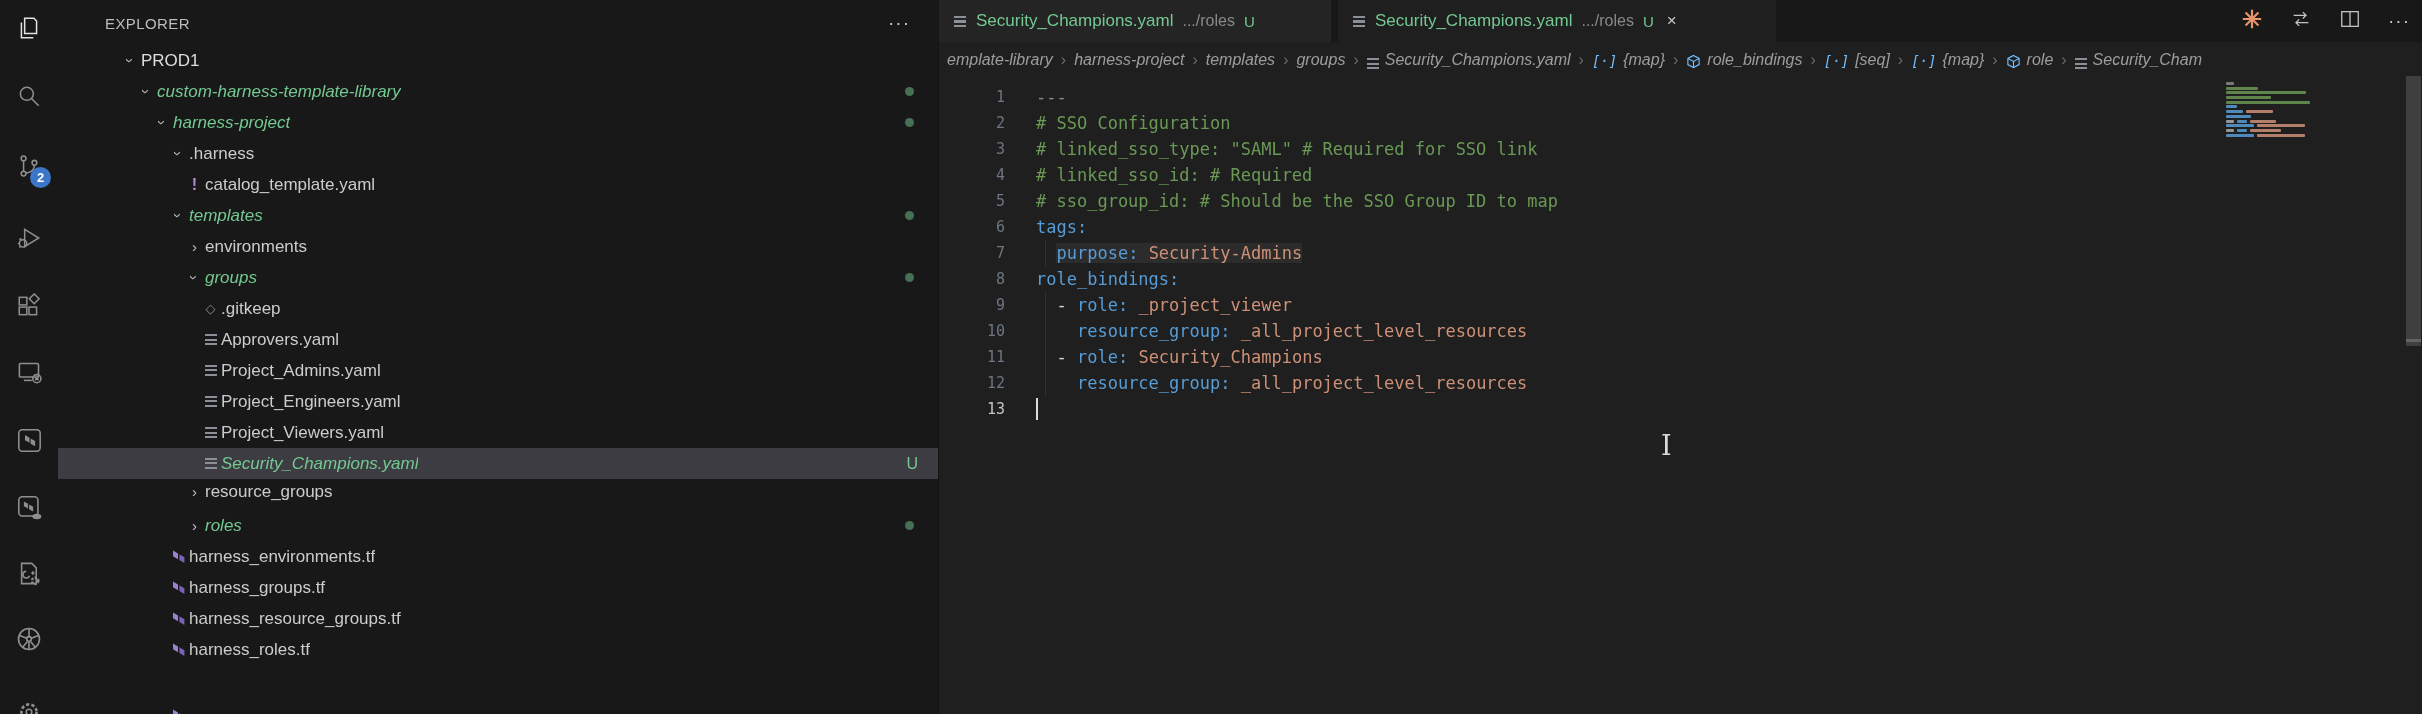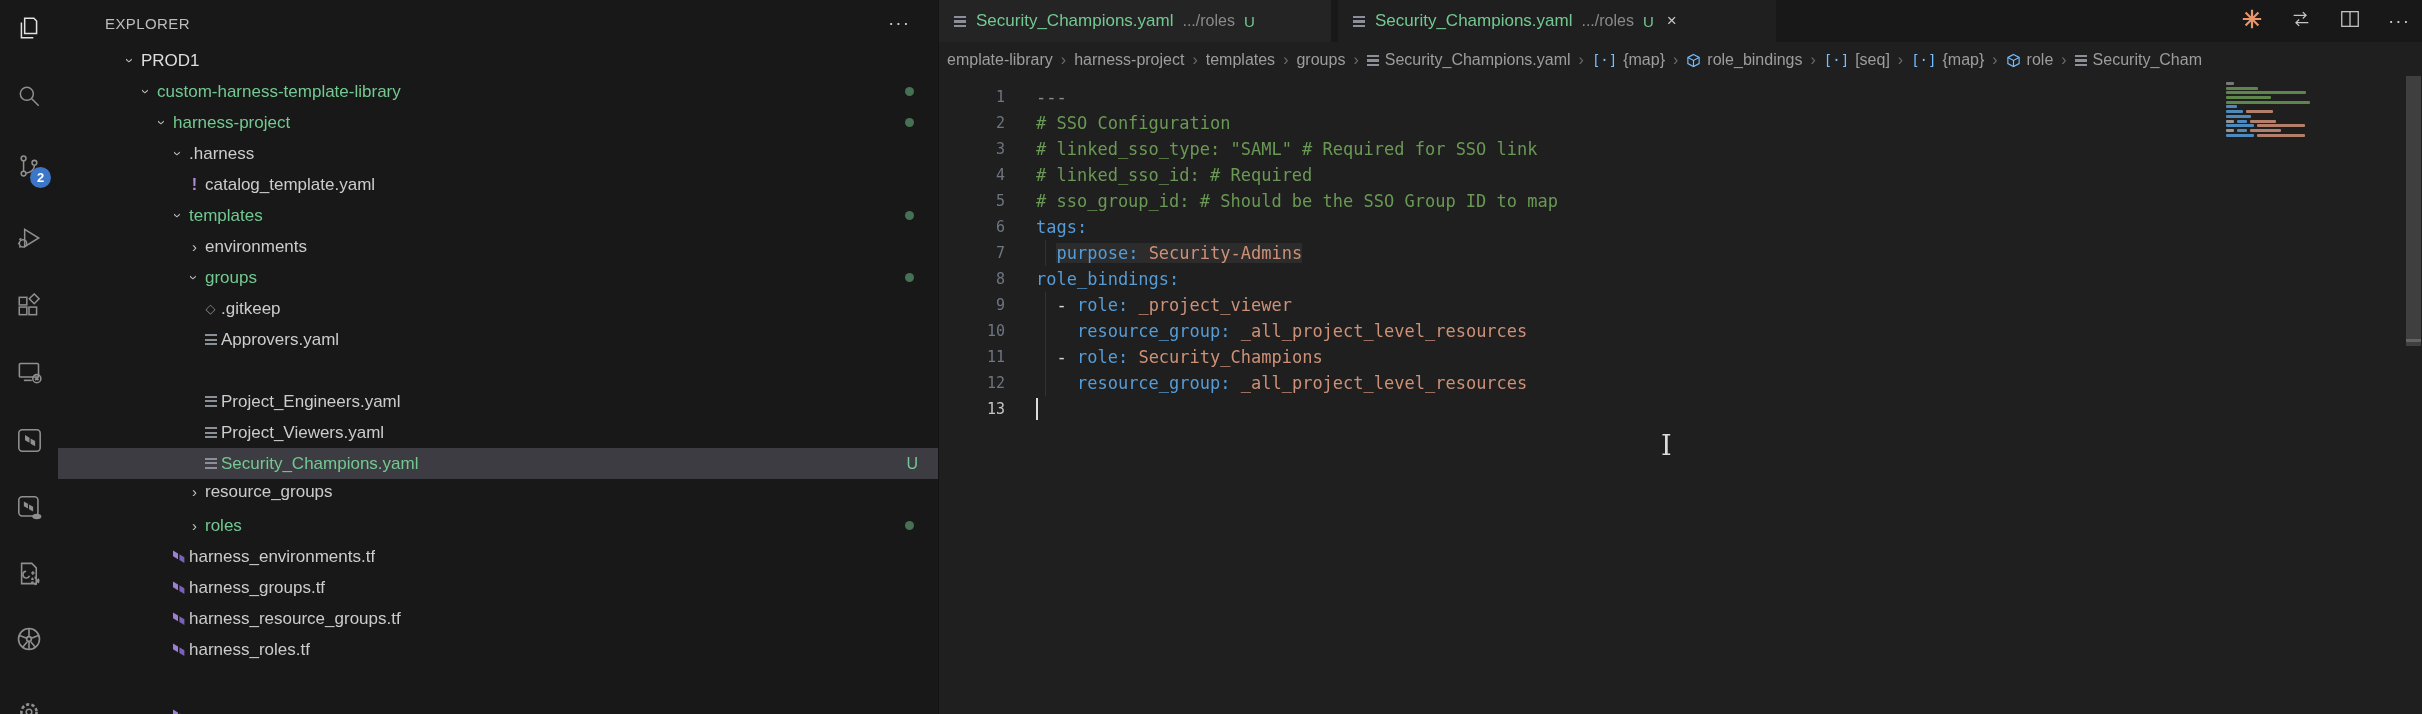--- a/index.html
+++ b/index.html
@@ -18,21 +18,21 @@
 
   
   .sidebar{position:absolute;left:58px;top:0;width:880px;height:714px;background:#181818;overflow:hidden;}
   .shead{position:absolute;top:0;left:0;right:0;height:46px;display:flex;align-items:center;
          padding:0 28px 0 47px;font-size:15px;letter-spacing:.4px;color:#bdbdbd;}
   .shead .more{margin-left:auto;color:#c9c9c9;font-size:19px;letter-spacing:1px;}
   .trow{position:absolute;left:0;right:0;height:31px;display:flex;align-items:center;
         font-size:17px;color:#cccccc;cursor:pointer;}
   .trow.sel{background:#3c3c42;}
   .lbl{white-space:nowrap;overflow:hidden;}
-  .lbl.green{color:#73c991;}
+  .lbl.green{color:#73c991;font-style:italic;}
   .lbl.bold{font-weight:normal;color:#dedede;text-align:center;}
   .tw{width:21px;flex:0 0 21px;display:flex;align-items:center;justify-content:center;
       color:#c2c2c2;font-size:15px;}
   .tw.exp::before{content:"›";display:block;transform:rotate(90deg);}
   .tw.col::before{content:"›";display:block;}
   .fico{width:21px;flex:0 0 21px;display:flex;align-items:center;justify-content:center;}
   .ico-yaml{width:12px;height:11px;background:repeating-linear-gradient(180deg,#8a8f98 0 2px,transparent 2px 4.5px);}
   .ico-warn{color:#b18cd9;font-weight:bold;font-size:16px;}
   .ico-git{color:#8d8d8d;font-size:13px;}
   .dotbadge{position:absolute;right:24px;width:9px;height:9px;border-radius:50%;
@@ -52,21 +52,21 @@
   .tab .x{color:#c8c8c8;font-size:17px;margin-left:4px;}
   .eactions{position:absolute;right:12px;top:0;height:42px;display:flex;align-items:center;
             gap:27px;color:#c5c5c5;}
   .eactions svg{stroke:currentColor;fill:none;stroke-width:1.4;}
   .eactions .dots{font-size:19px;letter-spacing:1px;}
 
   
   .crumbs{position:absolute;top:42px;left:0;right:20px;height:36px;display:flex;align-items:center;
           gap:8px;padding-left:8px;font-size:16px;color:#9d9d9d;overflow:hidden;white-space:nowrap;}
   .sep{color:#6b6b6b;font-size:16px;}
-  .ci{display:flex;align-items:center;gap:6px;cursor:pointer;}
+  .ci{display:flex;align-items:flex-end;gap:6px;cursor:pointer;font-style:italic;}
   .ci .sym{color:#75beff;font-family:"DejaVu Sans Mono",monospace;font-size:14px;}
   .ci svg{stroke:#75beff;fill:none;stroke-width:1.2;}
 
   
   .code{position:absolute;top:78px;left:0;right:18px;bottom:0;
         font-family:"DejaVu Sans Mono",monospace;font-size:17px;}
   .cl{position:absolute;left:0;right:0;height:26px;line-height:26px;}
   .ln{position:absolute;left:0;width:66px;text-align:right;color:#6e7681;font-size:15px;}
   .ln.cur{color:#c6c6c6;}
   .lc{position:absolute;left:97px;white-space:pre;}
@@ -222,20 +222,26 @@
       <span class="fico">
           <span class="ico-git">◇</span>
         </span>
       <span class="lbl">.gitkeep</span>
     </div>
     <div class="trow" style="top:324px;padding-left:142px">
       <span class="fico">
           <span class="ico-yaml"></span>
         </span>
       <span class="lbl">Approvers.yaml</span>
+    </div>
+    <div class="trow" style="top:355px;padding-left:142px">
+      <span class="fico">
+          <span class="ico-yaml"></span>
+        </span>
+      <span class="lbl">Project_Admins.yaml</span>
     </div>
     <div class="trow" style="top:386px;padding-left:142px">
       <span class="fico">
           <span class="ico-yaml"></span>
         </span>
       <span class="lbl">Project_Engineers.yaml</span>
     </div>
     <div class="trow" style="top:417px;padding-left:142px">
       <span class="fico">
           <span class="ico-yaml"></span>

